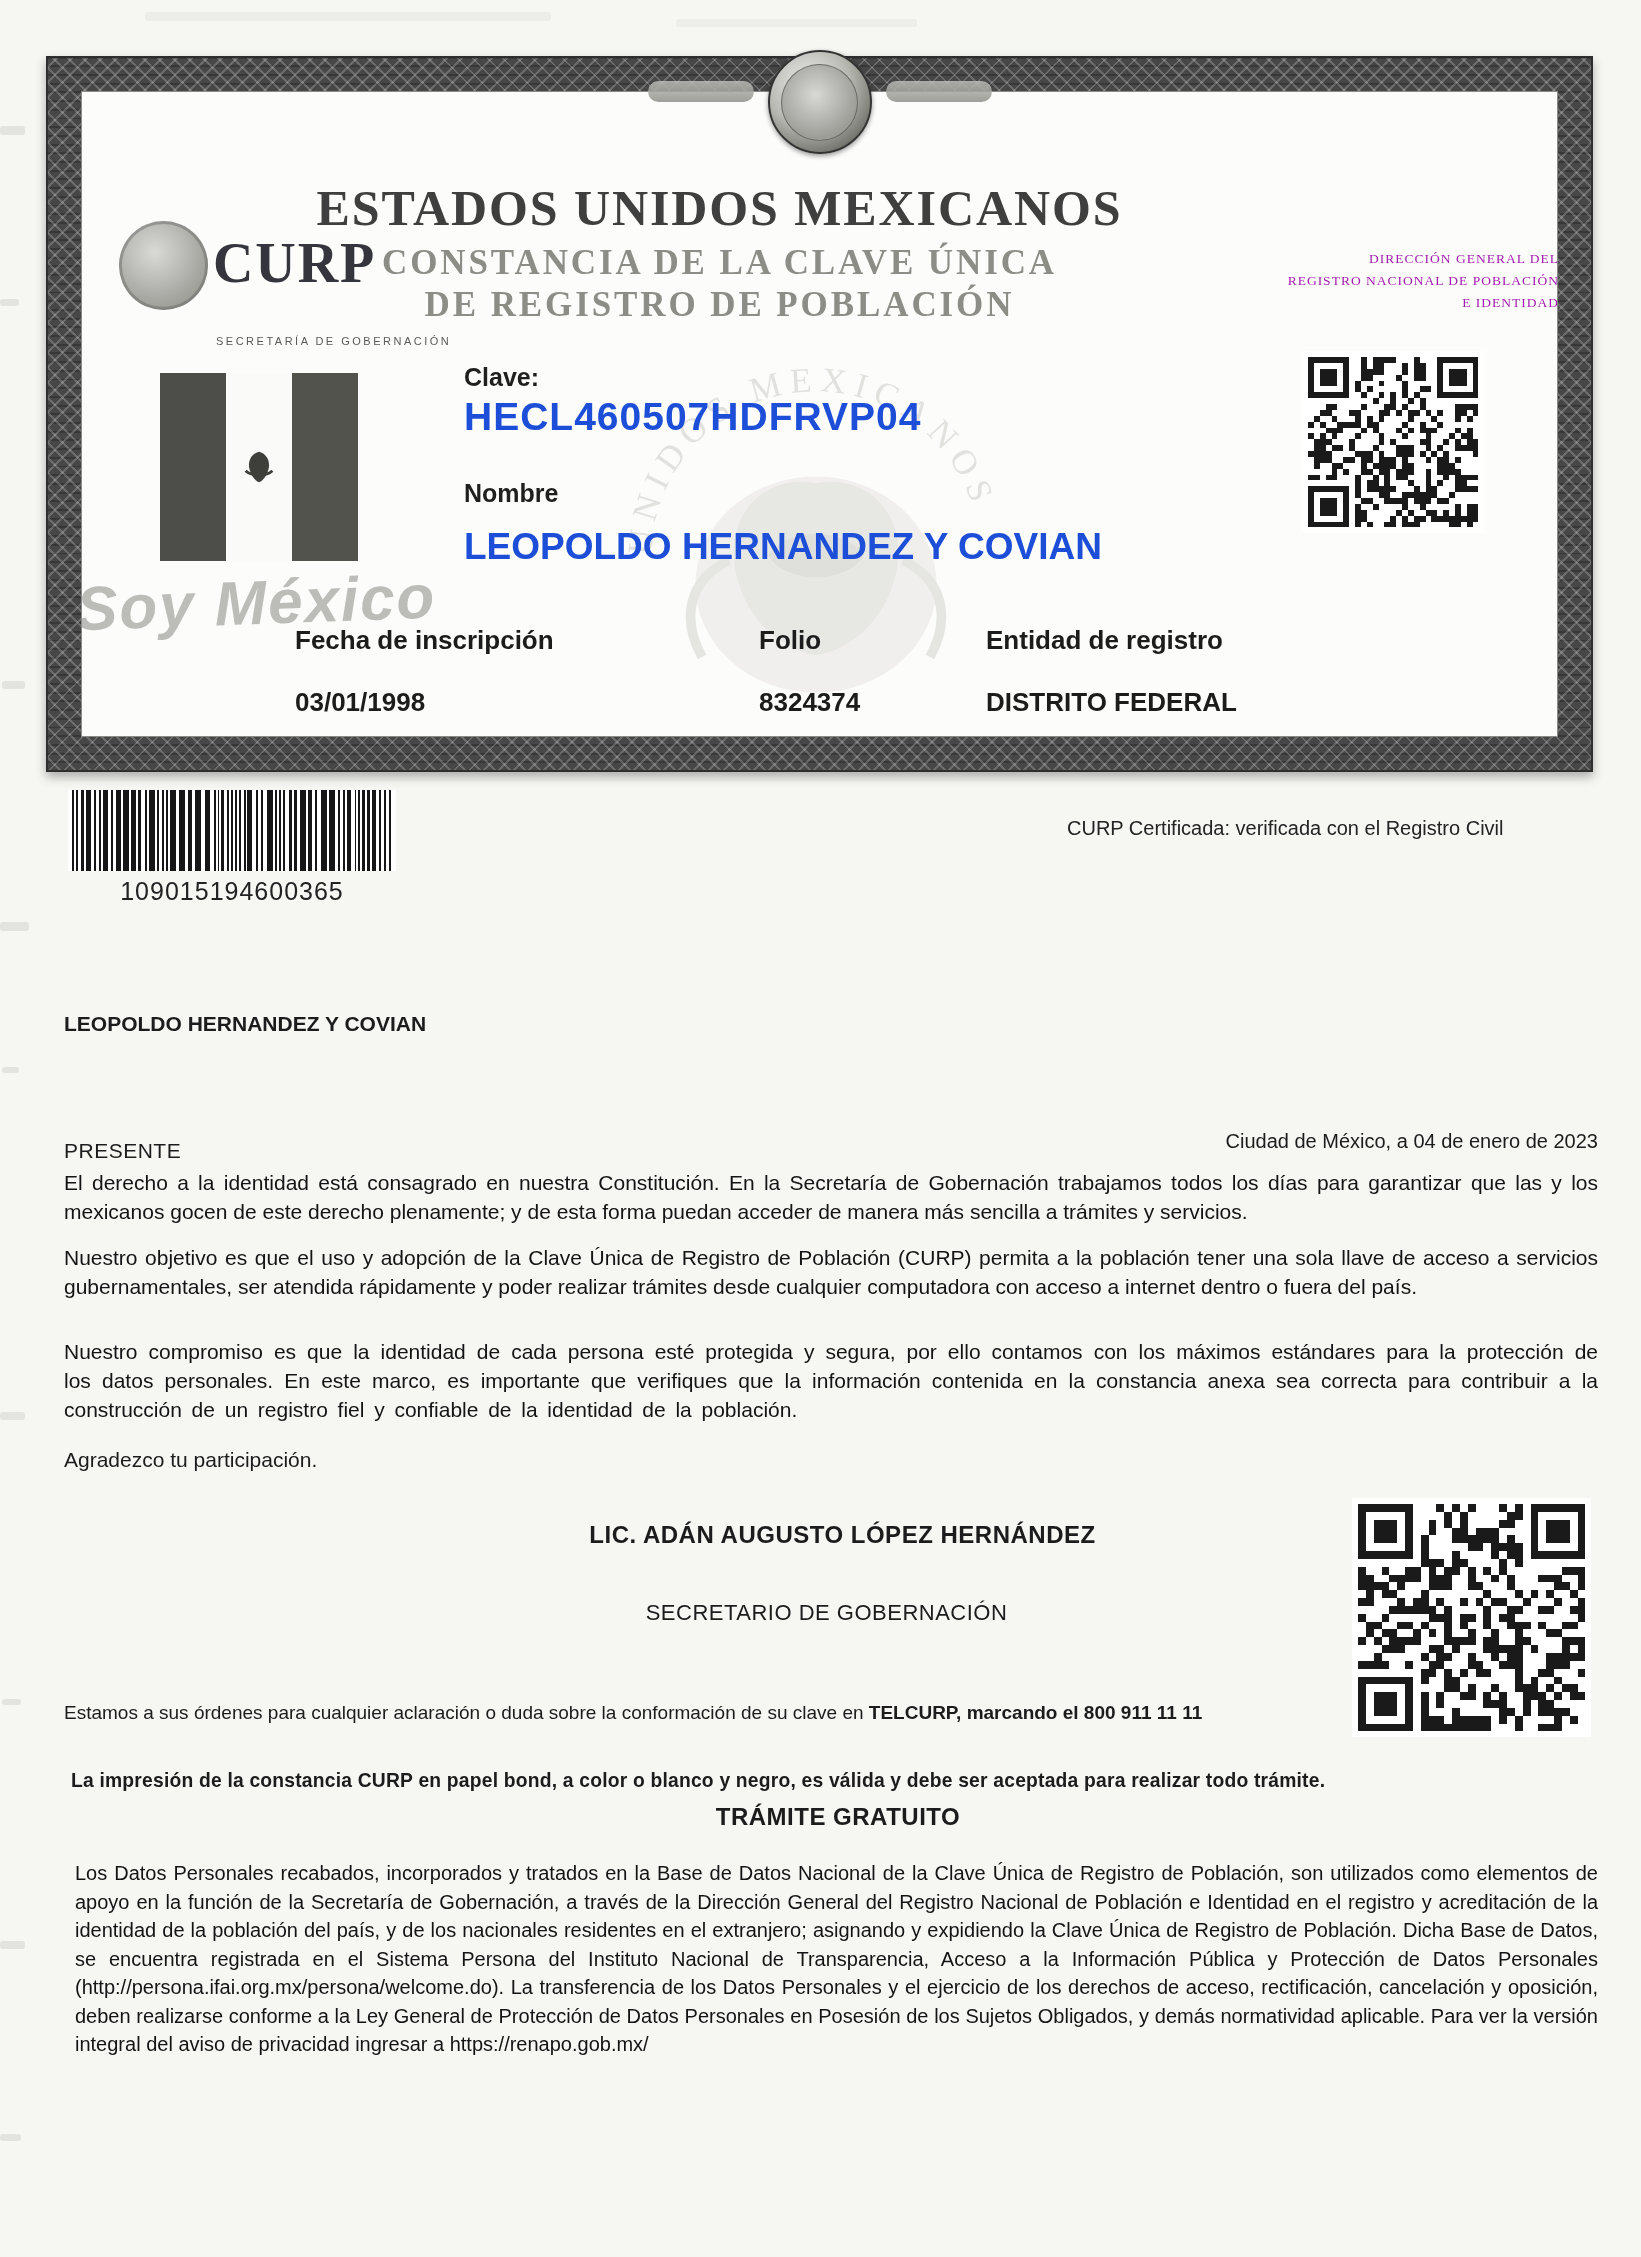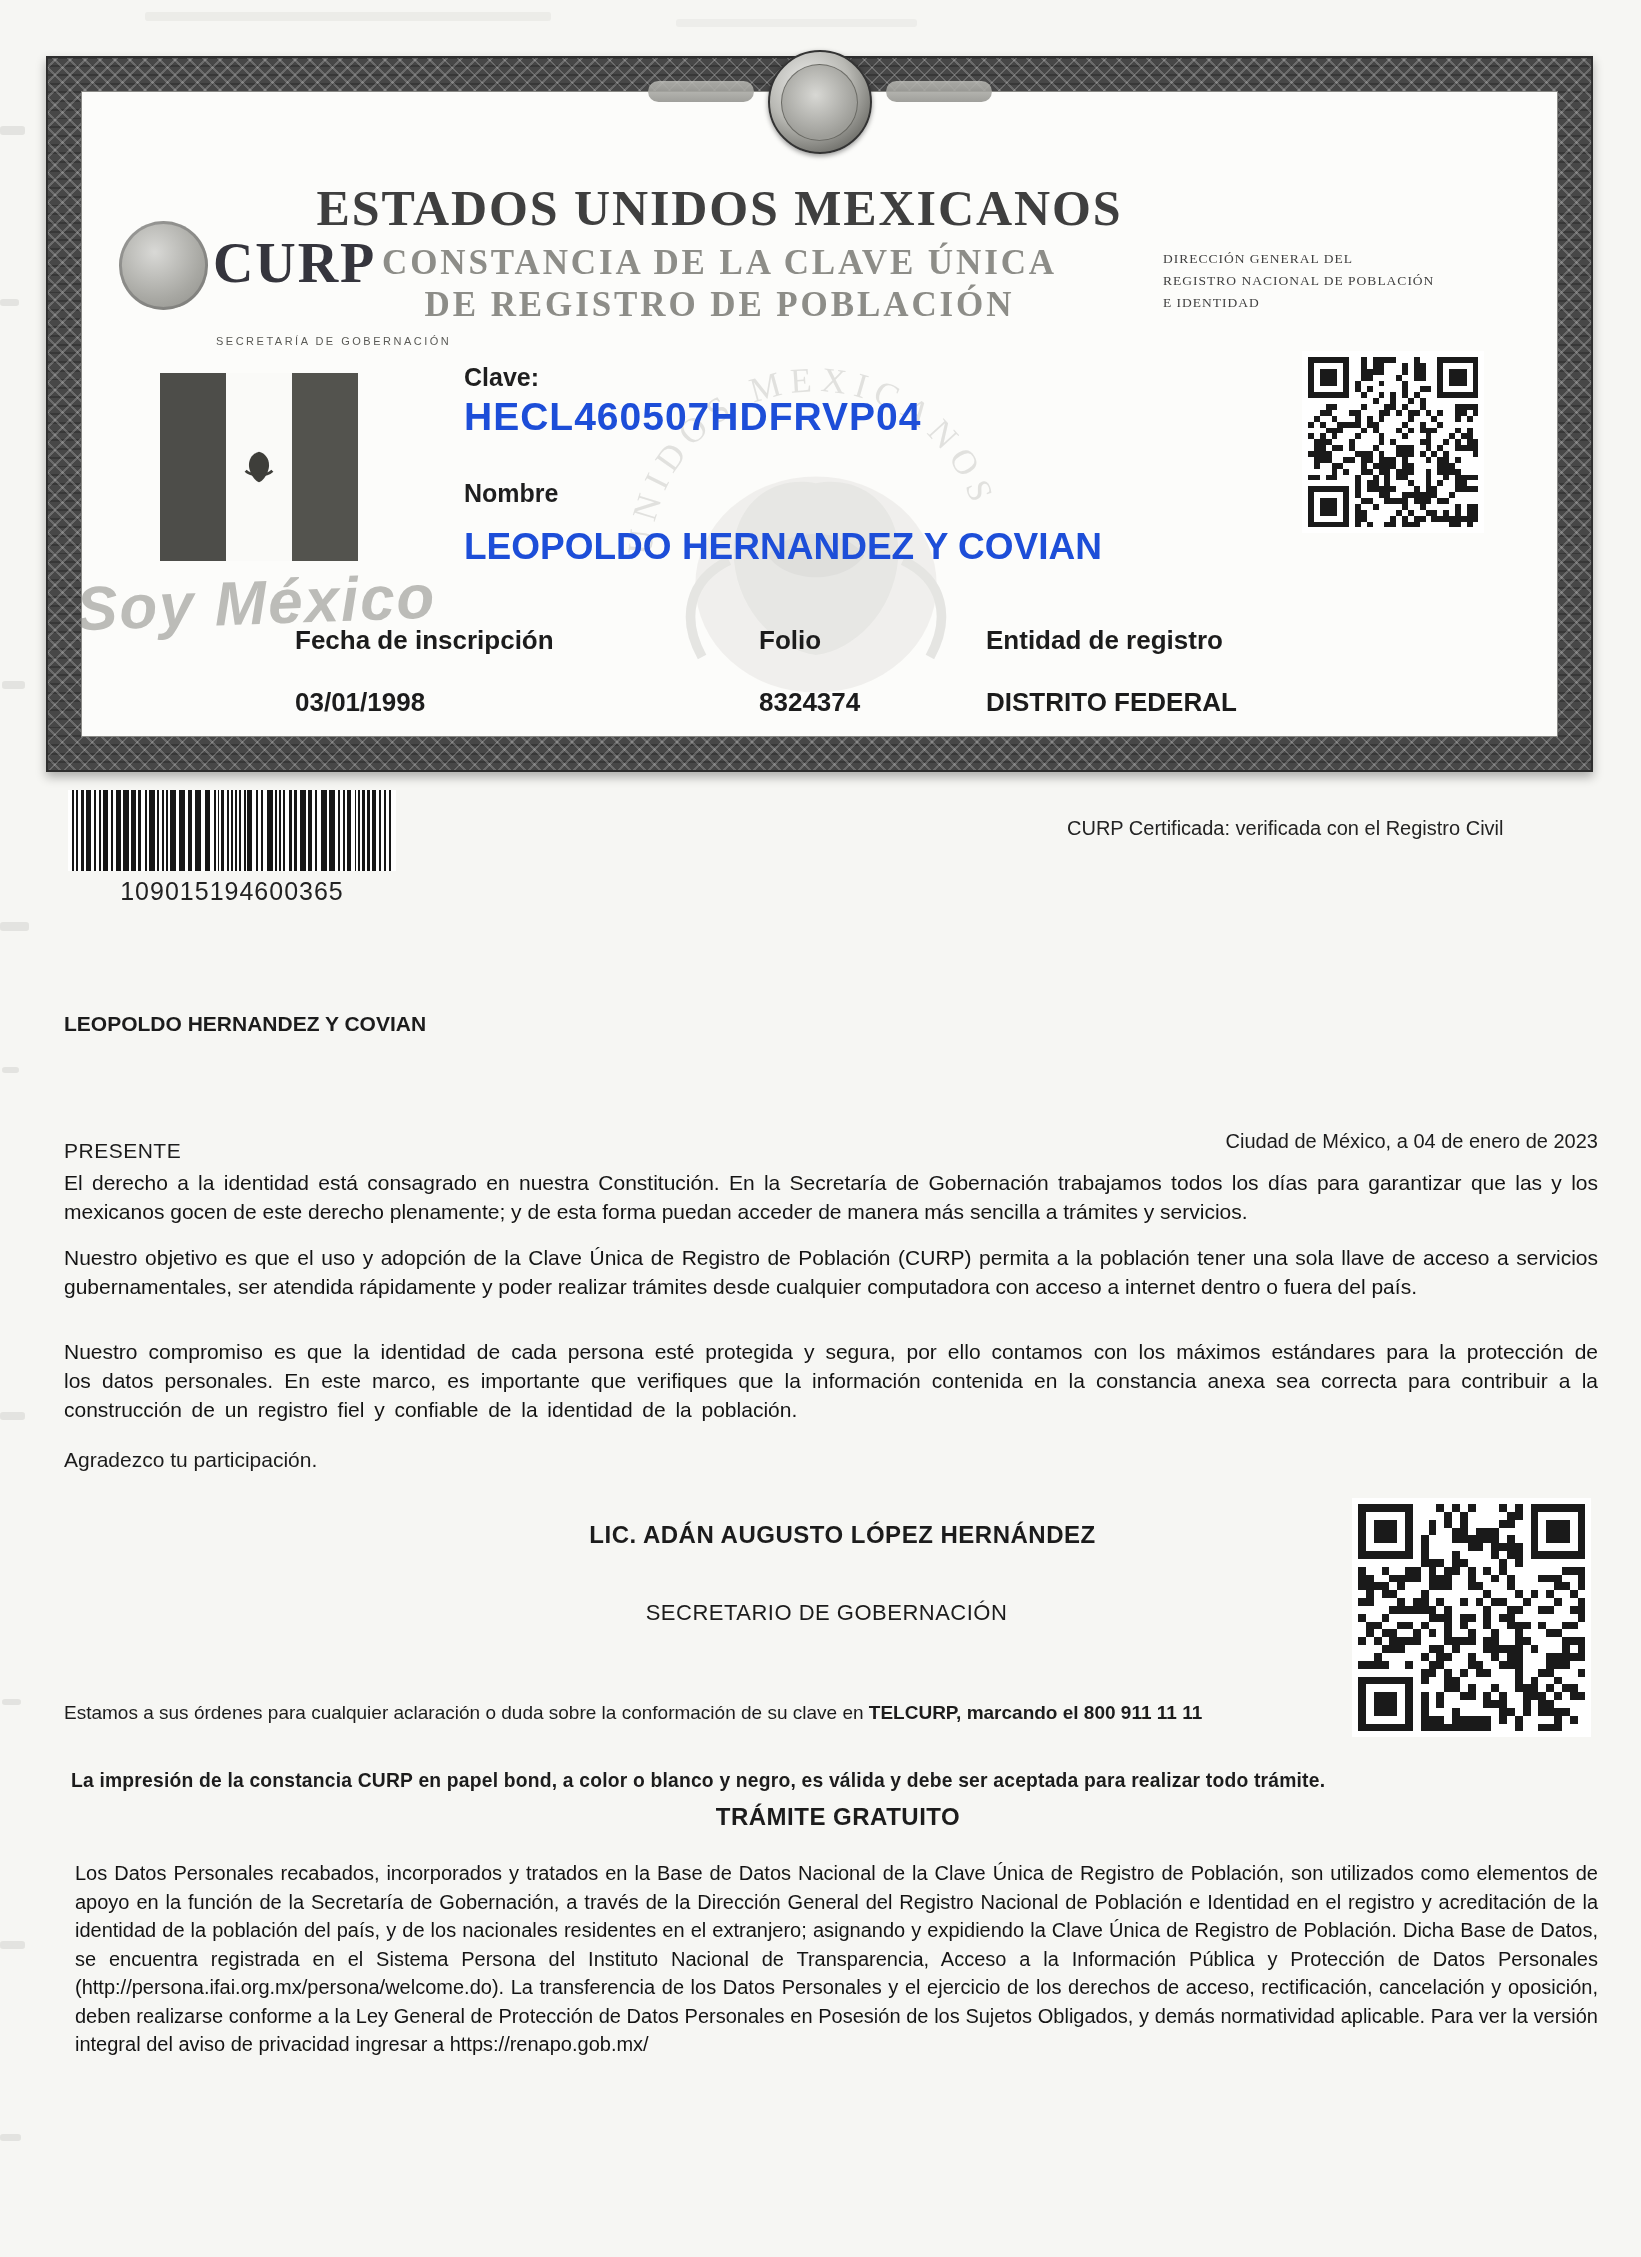--- a/index.html
+++ b/index.html
@@ -38,22 +38,22 @@
   .segob-word{position:absolute;left:131px;top:139px;font-family:"Liberation Serif",serif;
     font-weight:bold;font-size:56px;color:#35353d;letter-spacing:1.9px;}
   .segob-sub{position:absolute;left:134px;top:207px;font-size:11px;letter-spacing:2.5px;color:#5a5a56;margin-top:36px;}
 
   .t-country{position:absolute;left:203px;top:87px;width:869px;text-align:center;
     font-family:"Liberation Serif",serif;font-size:50px;font-weight:600;color:#3f3f3f;letter-spacing:1.9px;z-index:2;}
   .t-doc{position:absolute;left:203px;width:869px;text-align:center;
     font-family:"Liberation Serif",serif;font-size:35px;font-weight:600;color:#8d8d88;letter-spacing:2.9px;z-index:2;}
   .t-doc1{top:151px;} .t-doc2{top:193px;}
 
-  .office{position:absolute;left:1081px;top:156px;width:396px;text-align:left;
-    font-family:"Liberation Serif",serif;font-size:13.5px;line-height:22px;color:#404040;letter-spacing:1px;z-index:2;}
+  .office{position:absolute;left:1081px;top:156px;width:396px;text-align:right;
+    font-family:"Liberation Serif",serif;font-size:13.5px;line-height:22px;color:#a21caf;letter-spacing:1px;z-index:2;}
 
   .cert-label{position:absolute;font-weight:bold;font-size:25px;color:#1f1f1f;z-index:2;}
   .cert-value{position:absolute;font-weight:bold;color:#1d4ed8;z-index:2;}
   .clave-label{left:382px;top:271px;}
   .clave-value{left:382px;top:303px;font-size:39px;letter-spacing:1px;}
   .nombre-label{left:382px;top:387px;}
   .nombre-value{left:382px;top:434px;font-size:37px;}
 
   .row-label{position:absolute;top:533px;font-weight:bold;font-size:26px;z-index:2;}
   .row-value{position:absolute;top:595px;font-weight:bold;font-size:26px;z-index:2;}

